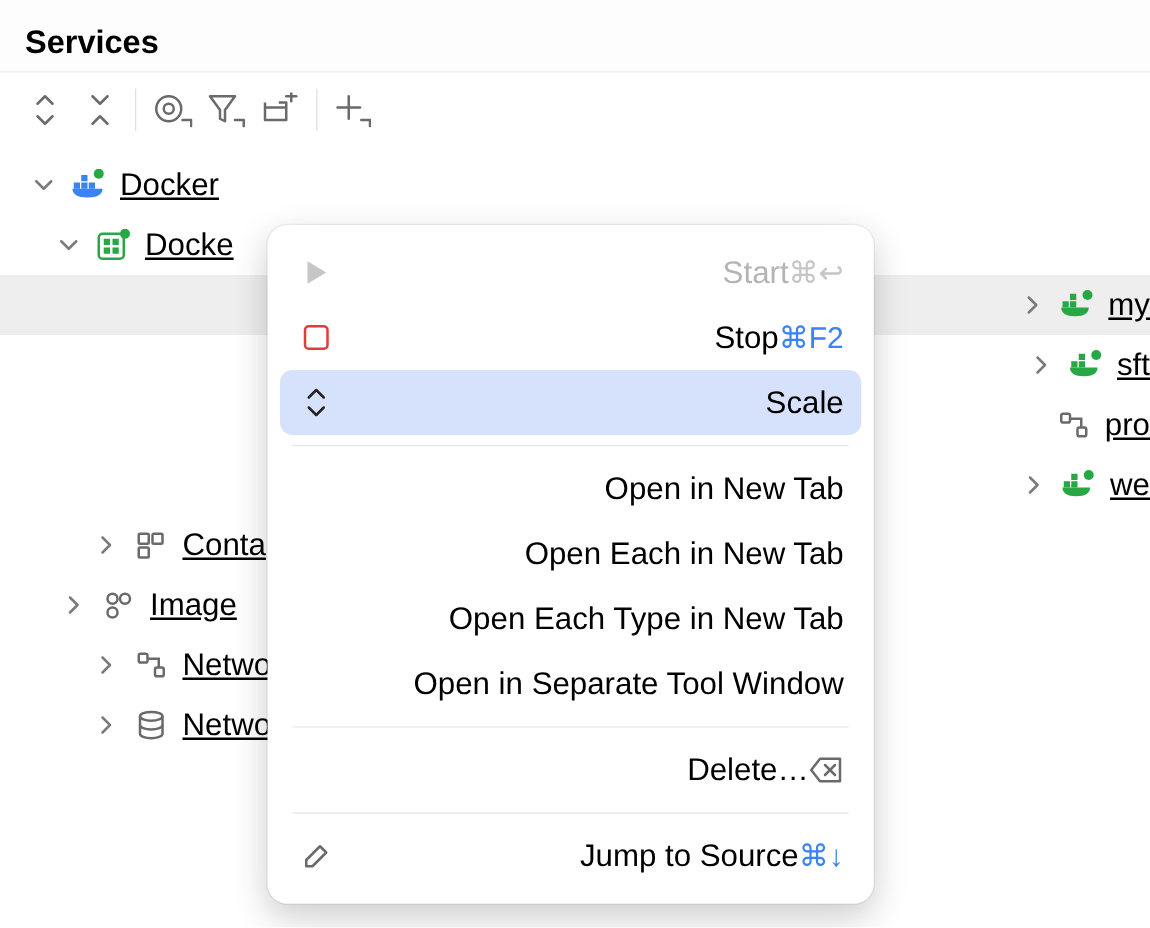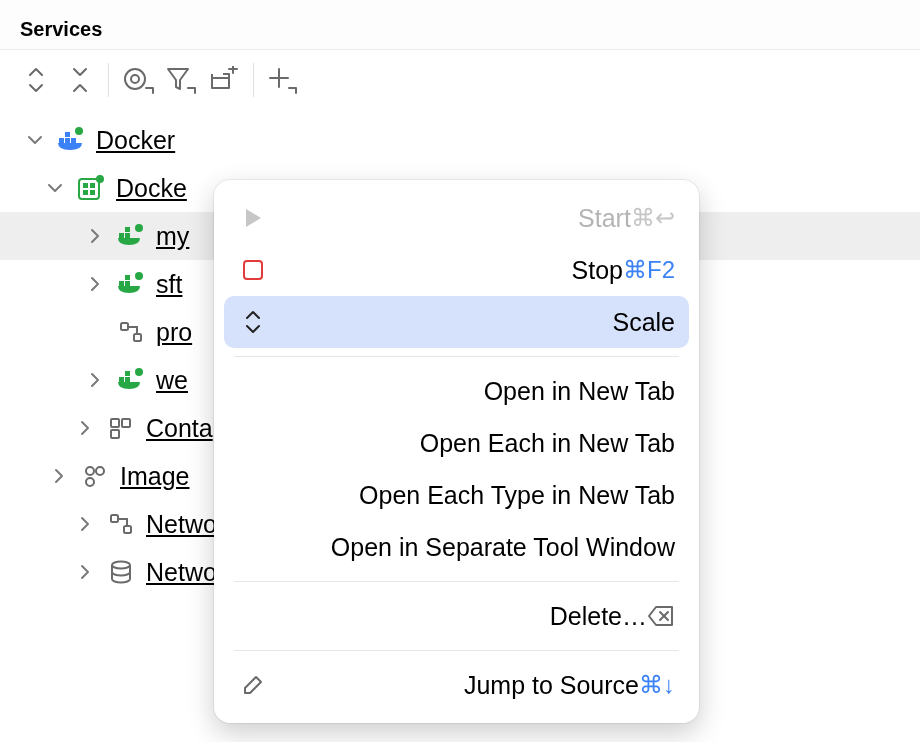--- a/index.html
+++ b/index.html
@@ -12,21 +12,21 @@
     position: relative;
     color: #000;
   }
 
   .header {
     padding: 18px 20px 8px 20px;
     border-bottom: 1px solid #ececec;
     background: #fdfdfd;
   }
   .header-title {
-    font-size: 20px;
+    font-size: 26px;
     font-weight: 700;
   }
 
   .toolbar {
     display: flex;
     align-items: center;
     padding: 10px 14px 10px 14px;
   }
   .tool-btn {
     width: 44px;
@@ -53,21 +53,21 @@
     align-items: center;
     height: 48px;
     padding-left: 12px;
     white-space: nowrap;
     overflow: hidden;
     text-decoration: underline;
   }
   .row.selected { background: #eeeeee; }
   .indent-1 { padding-left: 24px; }
   .indent-2 { padding-left: 44px; }
-  .indent-3 { padding-left: 84px; }
+  .indent-3 { padding-left: 54px; justify-content: flex-end; }
 
   .expander {
     width: 22px;
     height: 22px;
     display: inline-flex;
     align-items: center;
     justify-content: center;
     margin-right: 10px;
     color: #7a7a7a;
   }

